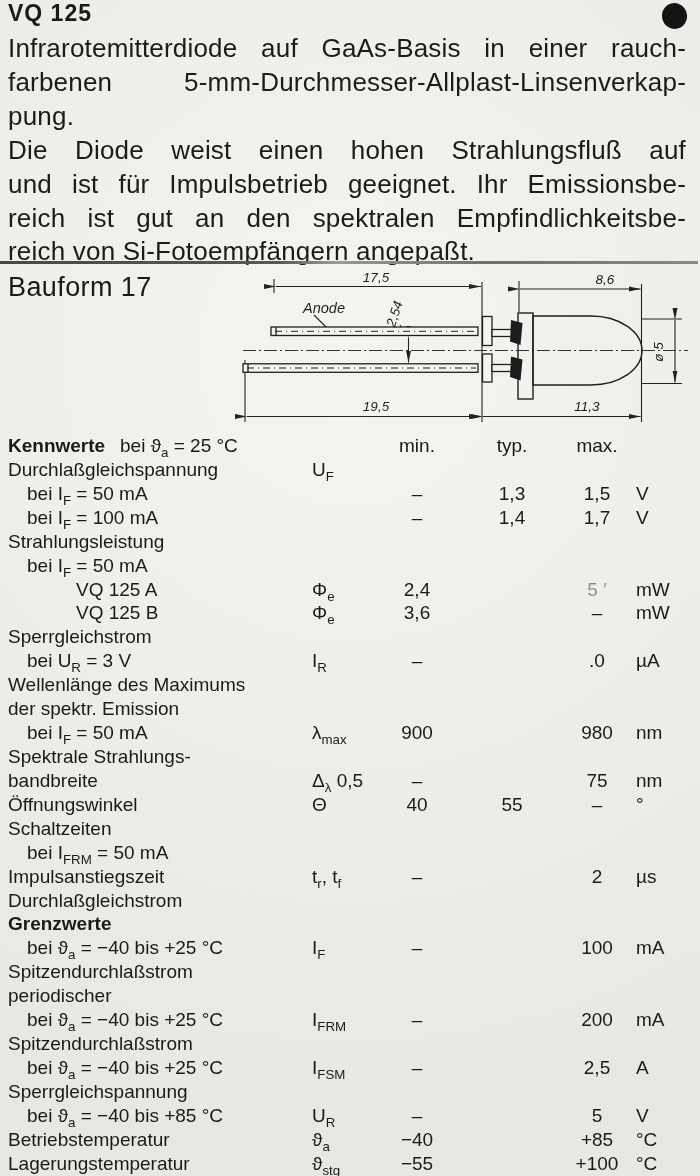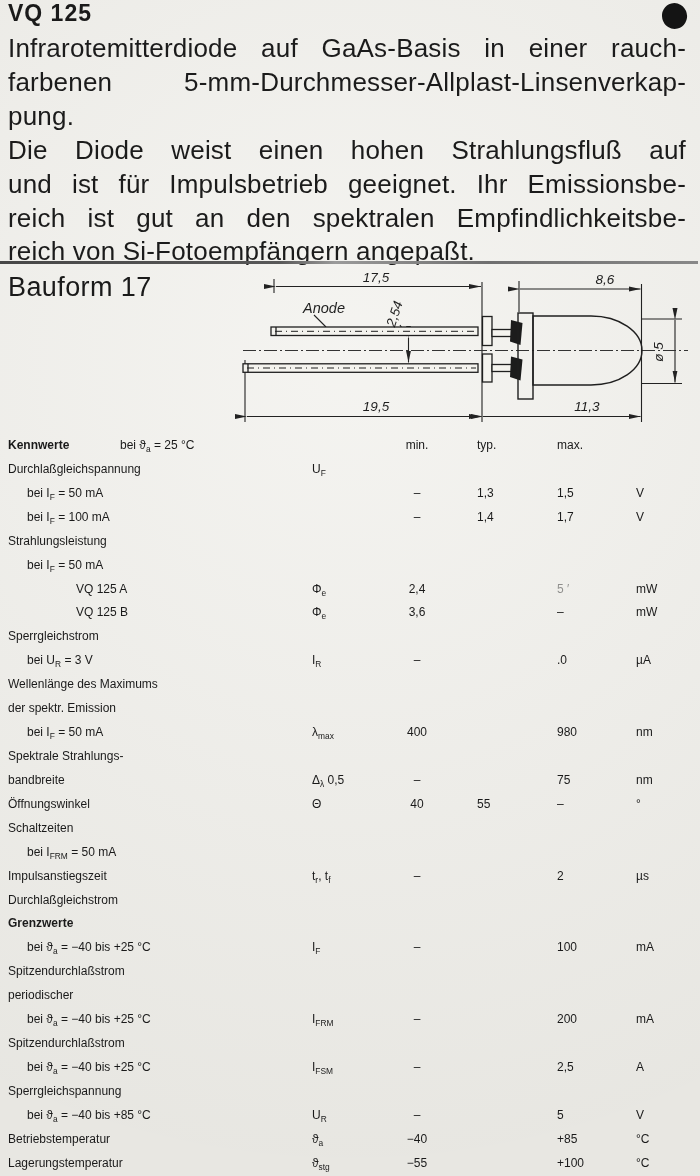--- a/index.html
+++ b/index.html
@@ -27,31 +27,31 @@
   .rule {
     position:absolute; top:261px; left:0; width:698px; height:2.5px;
     background:linear-gradient(to right,#474747 0%,#585858 40%,#9a9a9a 48%,#6f6f6f 70%,#888 100%);
   }
   .bauform-label { position:absolute; top:272px; left:8px; font-size:27px; letter-spacing:0.4px; }
   svg.drawing { position:absolute; left:230px; top:266px; }
   svg.drawing text {
     font-family:"Liberation Sans", sans-serif; font-style:italic;
     fill:#1f1f1f;
   }
-  .table { position:absolute; top:434px; left:0; width:564px; font-size:12px; }
+  .table { position:absolute; top:434px; left:0; width:564px; font-size:19px; }
   .trow { position:relative; height:23.93px; line-height:23.93px; white-space:nowrap; }
   .trow span { position:absolute; top:0; }
   .c-label { left:8px; }
   .c-label.ind1 { left:27px; }
   .c-label.ind2 { left:76px;text-align:right; }
   .b { font-weight:bold; }
   .c-sym  { left:312px; }
   .c-min  { left:377px; width:80px; text-align:center; }
-  .c-typ  { left:477px; width:70px; }
-  .c-max  { left:557px; width:80px; }
+  .c-typ  { left:477px; width:70px; text-align:center; }
+  .c-max  { left:557px; width:80px; text-align:center; }
   .c-unit { left:636px; }
   .hcond  { left:120px; }
   .faded  { opacity:.45; }
   sub { font-size:70%; line-height:0; }
 </style>
 </head>
 <body>
 
 <div class="page">
 
@@ -203,21 +203,21 @@
         </div>
         <div class="trow">
           <span class="c-label">Wellenlänge des Maximums</span>
         </div>
         <div class="trow">
           <span class="c-label">der spektr. Emission</span>
         </div>
         <div class="trow">
           <span class="c-label ind1">bei I<sub>F</sub> = 50 mA</span>
           <span class="c-sym">λ<sub>max</sub></span>
-          <span class="c-min">400</span>
+          <span class="c-min">900</span>
           <span class="c-max">980</span>
           <span class="c-unit">nm</span>
         </div>
         <div class="trow">
           <span class="c-label">Spektrale Strahlungs-</span>
         </div>
         <div class="trow">
           <span class="c-label">bandbreite</span>
           <span class="c-sym">Δ<sub>λ</sub> 0,5</span>
           <span class="c-min">–</span>

